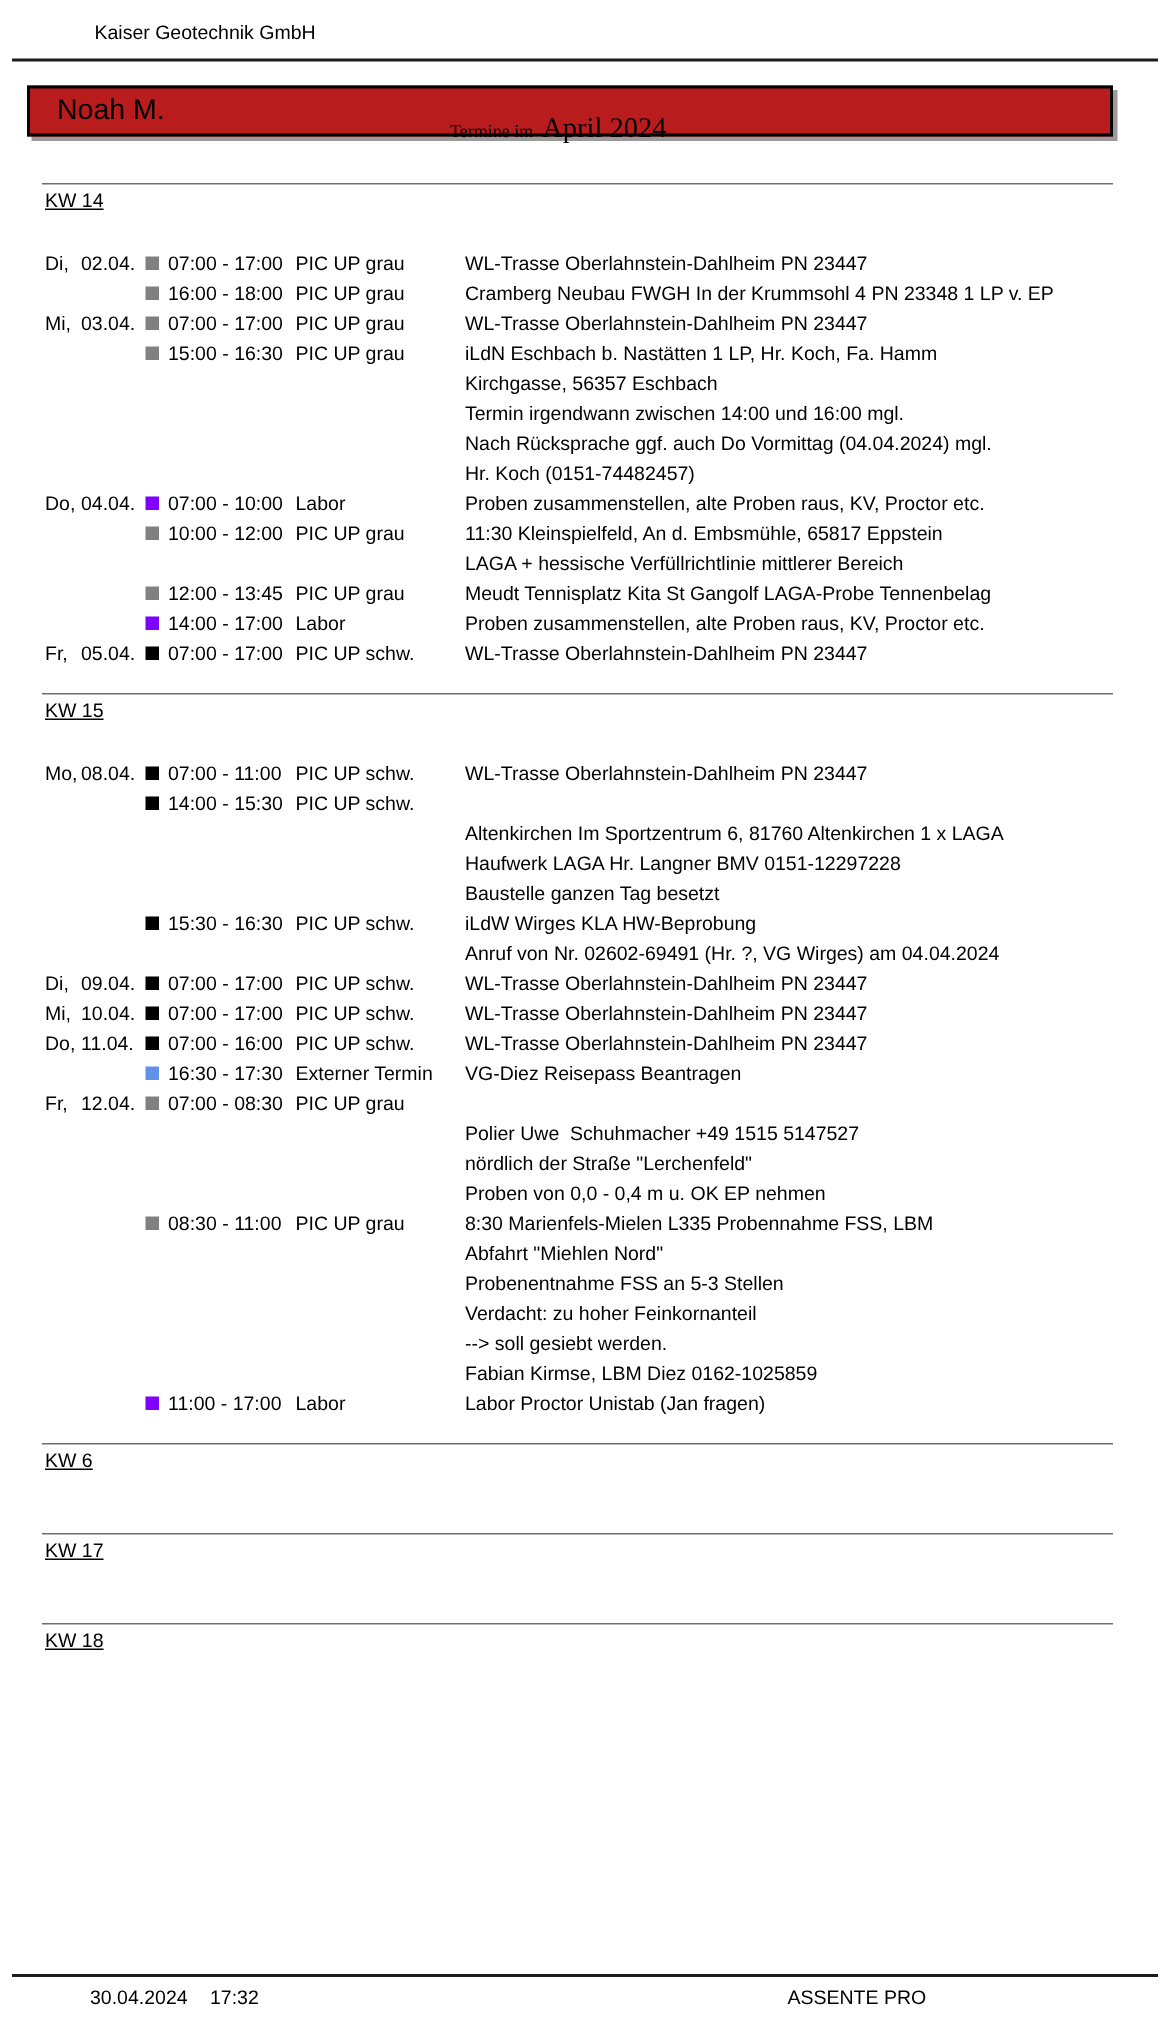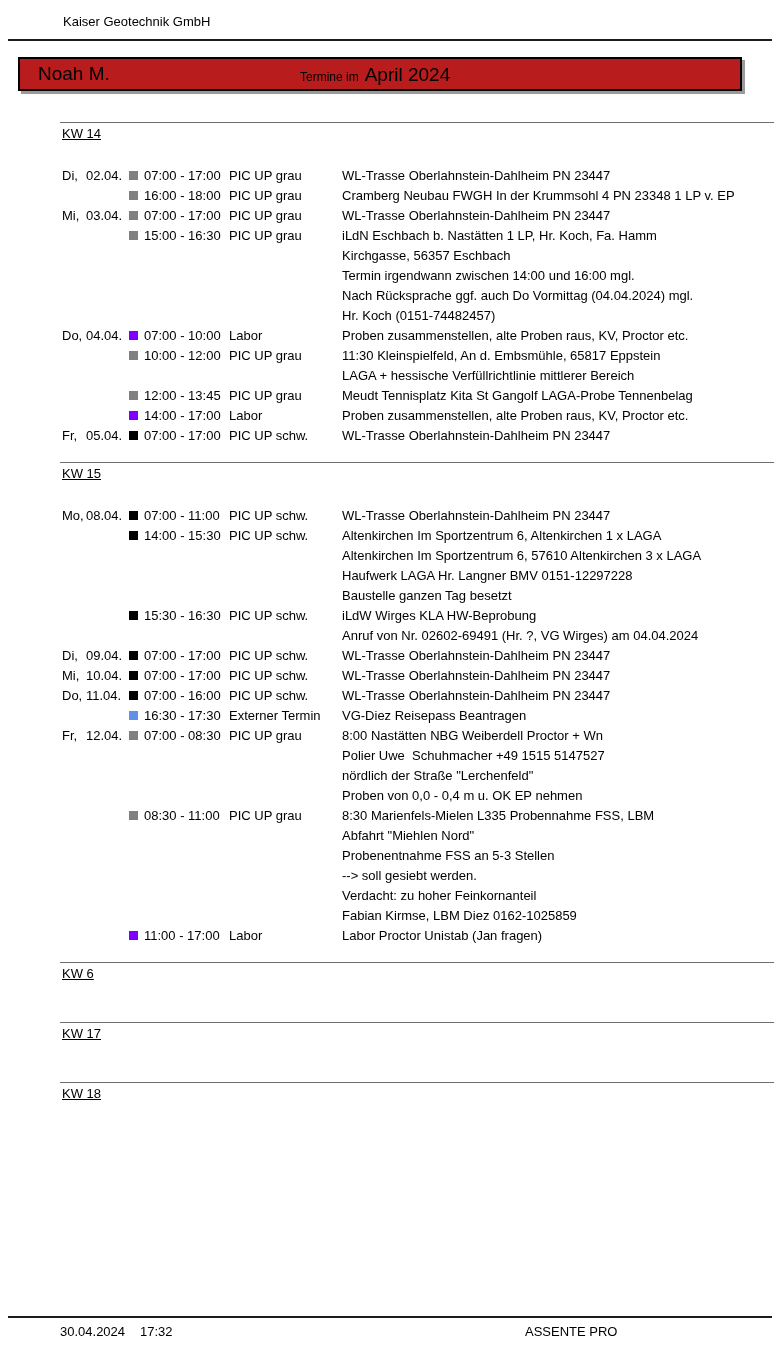--- a/index.html
+++ b/index.html
@@ -8,25 +8,25 @@
     font-family:"Liberation Sans", sans-serif; color:#000; overflow:hidden;
   }
   .company { position:absolute; left:63px; top:14px; font-size:13px; line-height:16px; }
   .top-rule { position:absolute; left:8px; top:39px; width:764px; height:0; border-top:2px solid #1c1c1c; }
 
   .title-box {
     position:absolute; left:18px; top:57px; width:724px; height:34px; box-sizing:border-box;
     border:2px solid #000; background:#b91c1c; box-shadow:3px 3px 0 #9a9a9a;
   }
   .person { position:absolute; left:18px; top:0; line-height:30px; font-size:19px; }
-  .title-right { position:absolute; left:280px; top:1px; line-height:30px; }
+  .title-right { position:absolute; left:280px; top:12px; line-height:30px;font-family:Liberation Serif, serif; }
   .termine { font-size:12px; }
   .month { font-size:19px; margin-left:6px; }
 
-  .weeks { position:absolute; left:0; top:122px; width:645px;padding-left:32px; }
+  .weeks { position:absolute; left:0; top:122px; width:645px; }
   .week::before { content:""; display:block; margin-left:28px; width:714px; border-top:1px solid #6e6e6e; }
   .week-label {
     margin:3px 0 0 30px; font-size:13px; line-height:16px;
     text-decoration:underline; width:max-content;
   }
   .appointments { margin-top:24px; }
   .week.has-rows { padding-bottom:16px; }
   .week.empty { height:60px; box-sizing:border-box; }
 
   .row { position:relative; height:20px; font-size:13px; line-height:20px; }
@@ -158,24 +158,23 @@
             <span class="c-time">07:00 - 11:00</span>
             <span class="c-cat">PIC UP schw.</span>
             <span class="c-desc">WL-Trasse Oberlahnstein-Dahlheim PN 23447</span>
           </div>
           <div class="row">
             <span class="c-day"></span>
             <span class="c-date"></span>
             <span class="c-marker" style="background: rgb(0, 0, 0);"></span>
             <span class="c-time">14:00 - 15:30</span>
             <span class="c-cat">PIC UP schw.</span>
-            <span class="c-desc">Altenkirchen Im Sportzentrum 6, Altenkirchen 1 x LAGA</span>
-          </div>
-          <div class="row">
-            <span class="c-desc">Altenkirchen Im Sportzentrum 6, 57610 Altenkirchen 3 x LAGA</span>
+          </div>
+          <div class="row">
+            <span class="c-desc">Altenkirchen Im Sportzentrum 6, 81760 Altenkirchen 1 x LAGA</span>
           </div>
           <div class="row">
             <span class="c-desc">Haufwerk LAGA Hr. Langner BMV 0151-12297228</span>
           </div>
           <div class="row">
             <span class="c-desc">Baustelle ganzen Tag besetzt</span>
           </div>
           <div class="row">
             <span class="c-day"></span>
             <span class="c-date"></span>
@@ -218,21 +217,20 @@
             <span class="c-time">16:30 - 17:30</span>
             <span class="c-cat">Externer Termin</span>
             <span class="c-desc">VG-Diez Reisepass Beantragen</span>
           </div>
           <div class="row">
             <span class="c-day">Fr,</span>
             <span class="c-date">12.04.</span>
             <span class="c-marker" style="background: rgb(128, 128, 128);"></span>
             <span class="c-time">07:00 - 08:30</span>
             <span class="c-cat">PIC UP grau</span>
-            <span class="c-desc">8:00 Nastätten NBG Weiberdell Proctor + Wn</span>
           </div>
           <div class="row">
             <span class="c-desc">Polier Uwe  Schuhmacher +49 1515 5147527</span>
           </div>
           <div class="row">
             <span class="c-desc">nördlich der Straße "Lerchenfeld"</span>
           </div>
           <div class="row">
             <span class="c-desc">Proben von 0,0 - 0,4 m u. OK EP nehmen</span>
           </div>
@@ -244,24 +242,24 @@
             <span class="c-cat">PIC UP grau</span>
             <span class="c-desc">8:30 Marienfels-Mielen L335 Probennahme FSS, LBM</span>
           </div>
           <div class="row">
             <span class="c-desc">Abfahrt "Miehlen Nord"</span>
           </div>
           <div class="row">
             <span class="c-desc">Probenentnahme FSS an 5-3 Stellen</span>
           </div>
           <div class="row">
+            <span class="c-desc">Verdacht: zu hoher Feinkornanteil</span>
+          </div>
+          <div class="row">
             <span class="c-desc">--&gt; soll gesiebt werden.</span>
-          </div>
-          <div class="row">
-            <span class="c-desc">Verdacht: zu hoher Feinkornanteil</span>
           </div>
           <div class="row">
             <span class="c-desc">Fabian Kirmse, LBM Diez 0162-1025859</span>
           </div>
           <div class="row">
             <span class="c-day"></span>
             <span class="c-date"></span>
             <span class="c-marker" style="background: rgb(127, 0, 255);"></span>
             <span class="c-time">11:00 - 17:00</span>
             <span class="c-cat">Labor</span>

